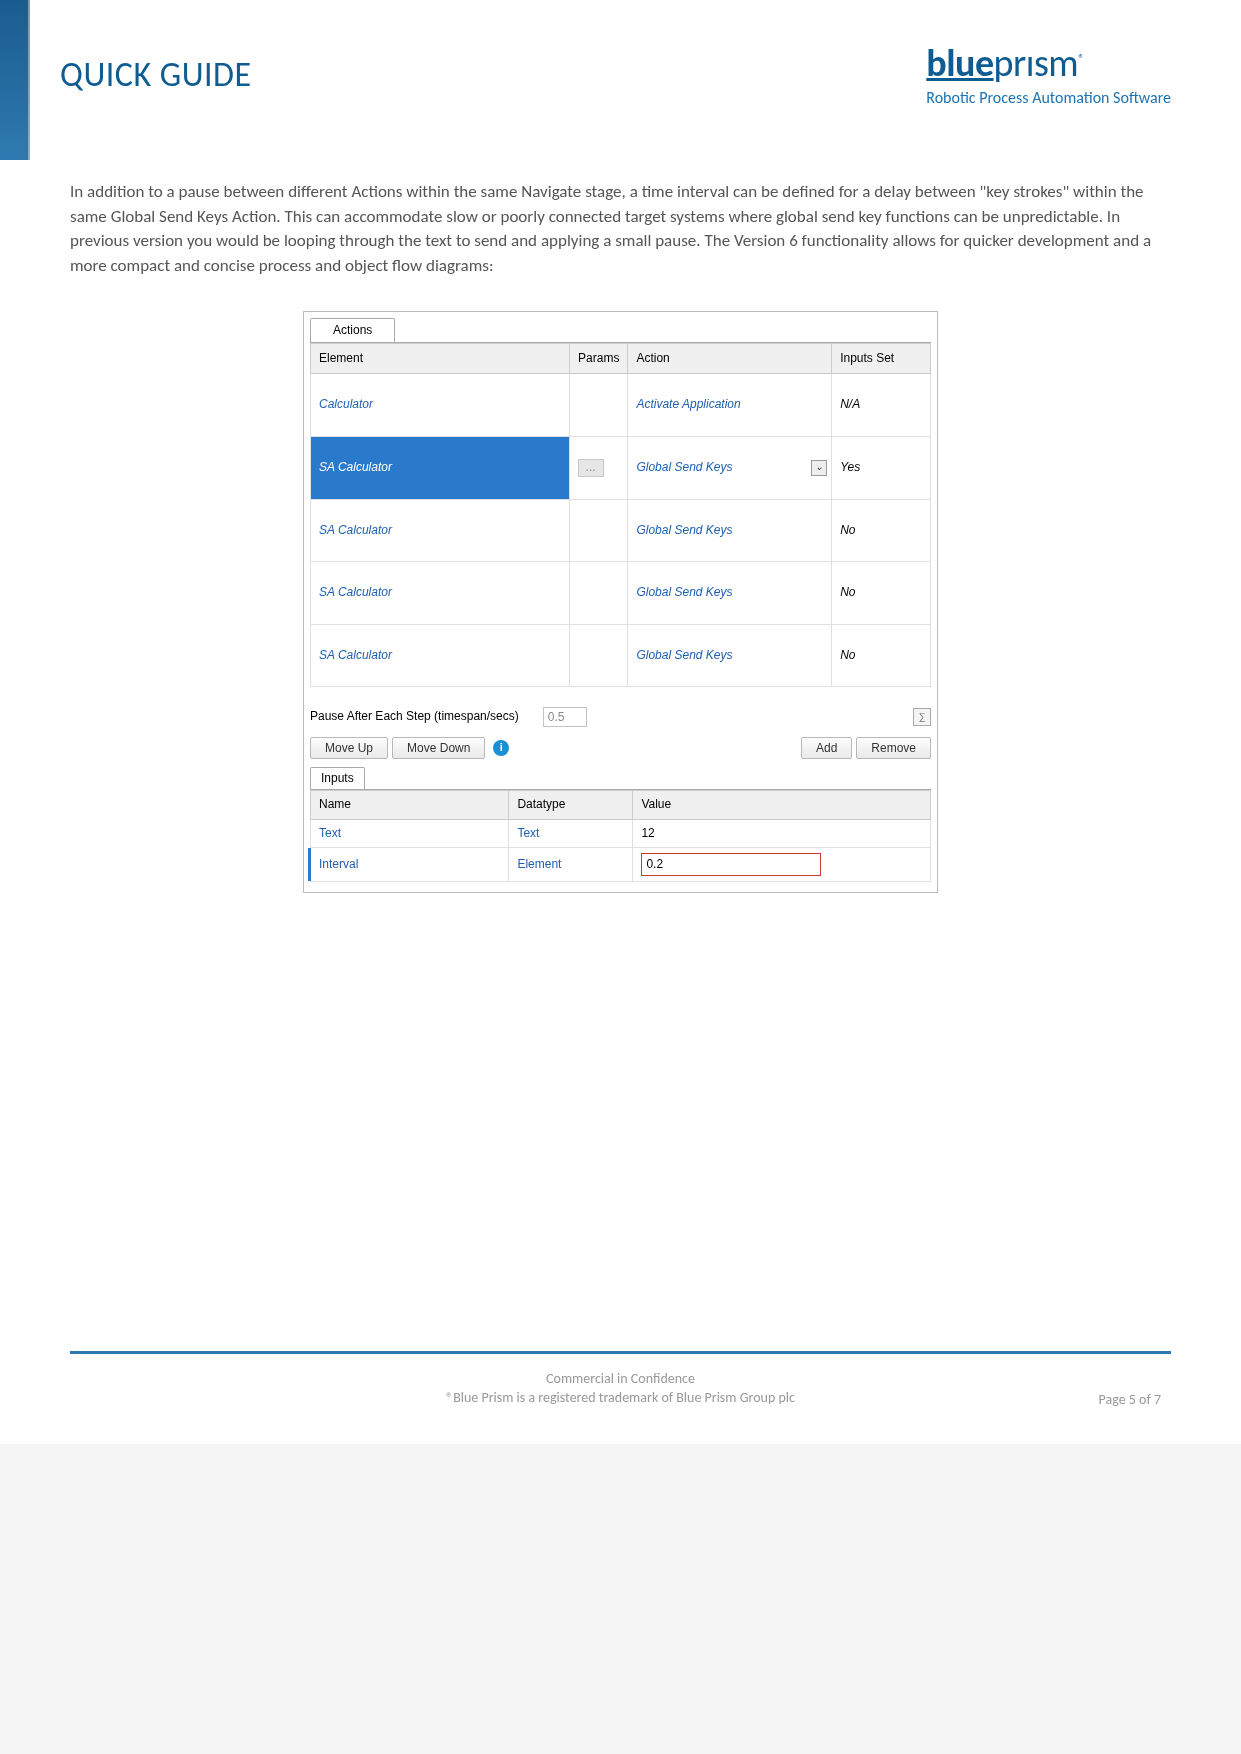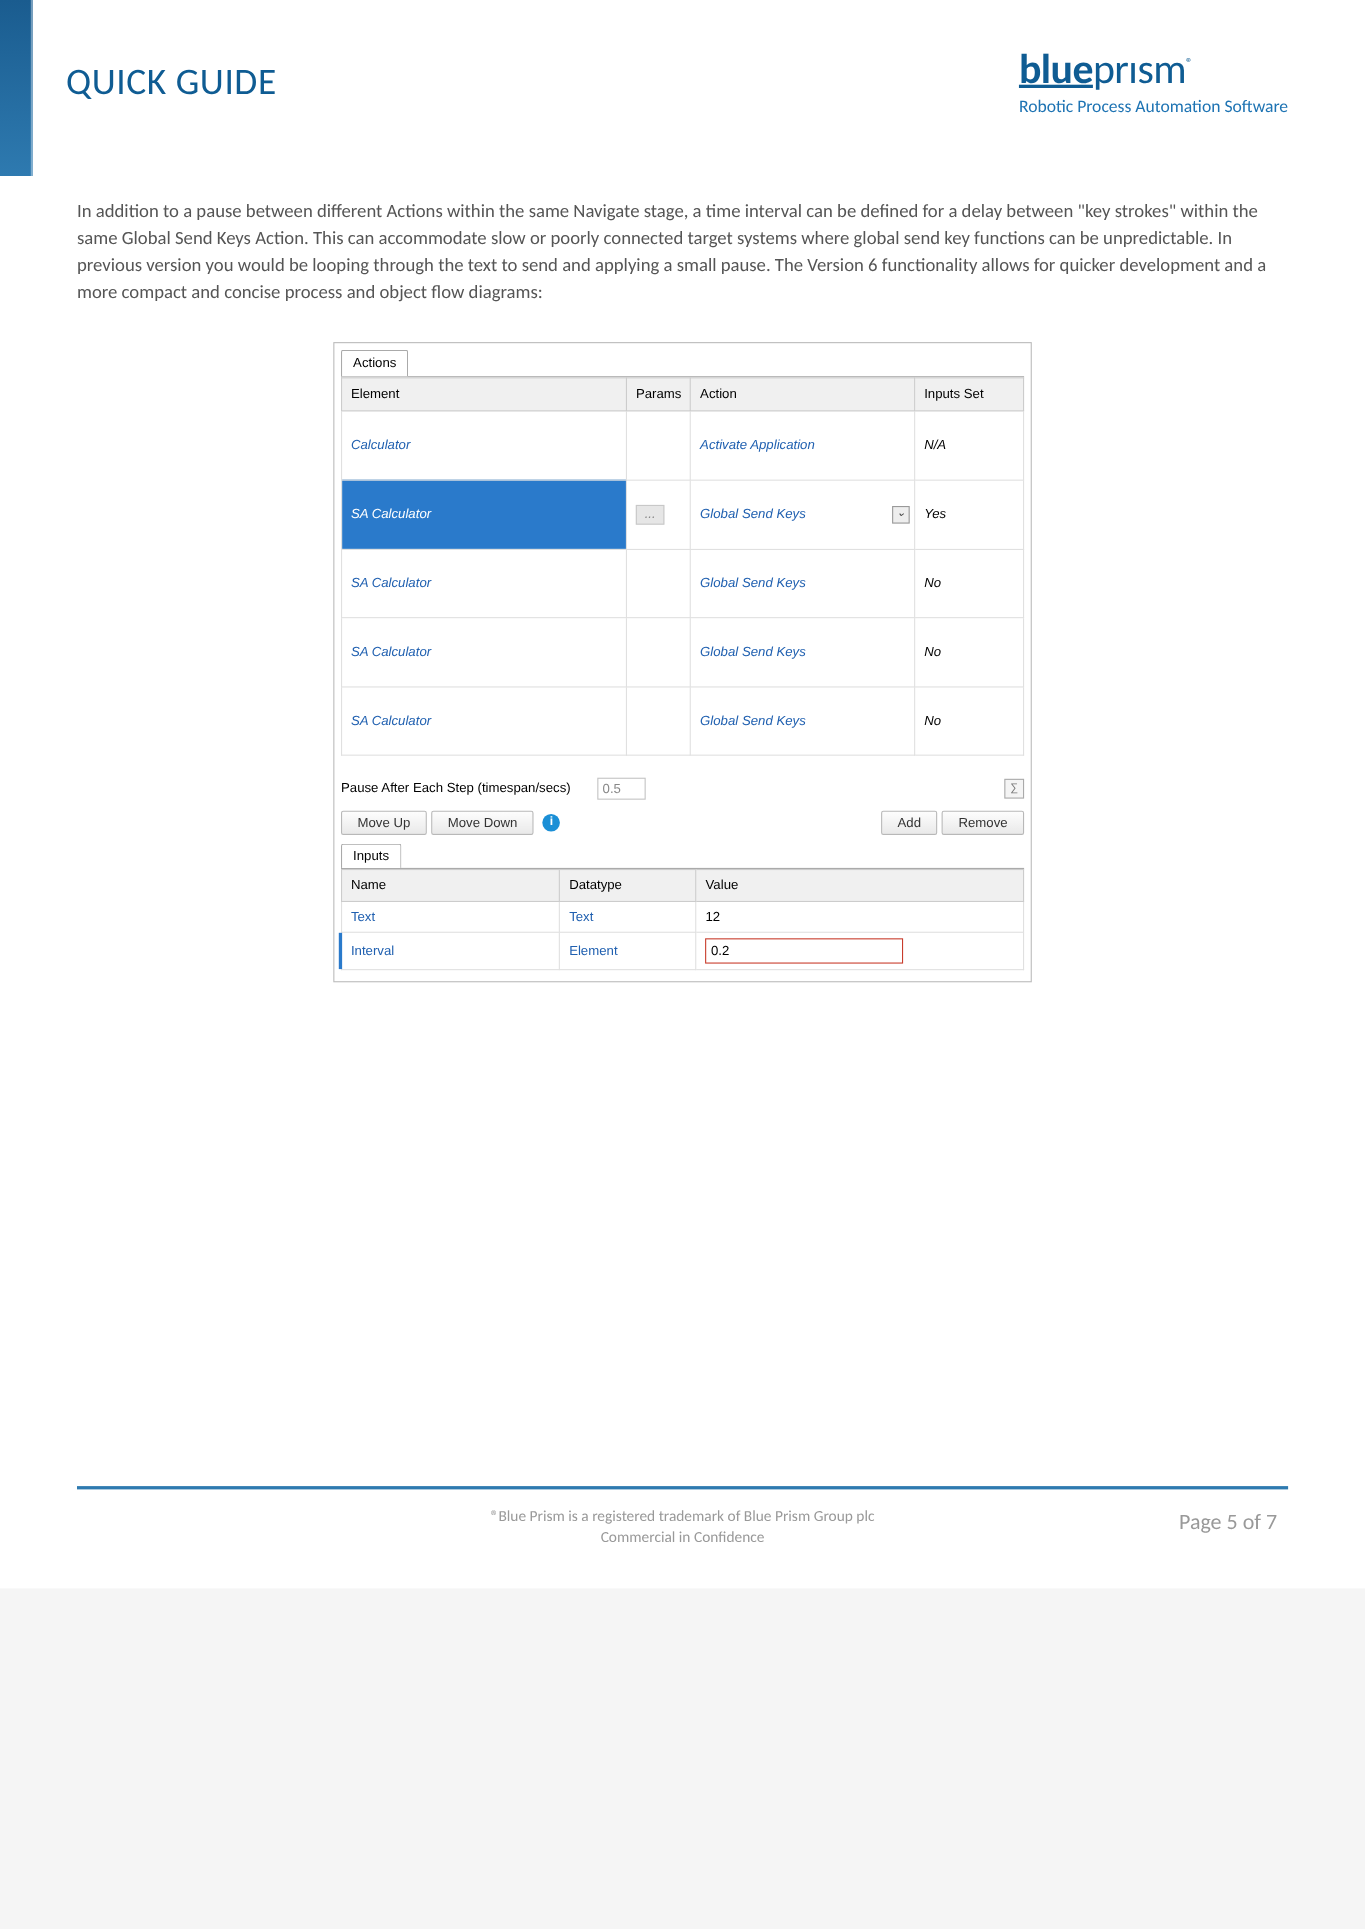--- a/index.html
+++ b/index.html
@@ -82,21 +82,21 @@
   }
   .tab-strip {
     display: flex;
     border-bottom: 1px solid #aaa;
     margin-bottom: 0;
   }
   .tab {
     border: 1px solid #aaa;
     border-bottom: none;
     background: #fff;
-    padding: 3px 10px;
+    padding: 3px 22px;
     margin-right: 2px;
     border-radius: 2px 2px 0 0;
     font-size: 12px;
   }
   .actions-table {
     width: 100%;
     border-collapse: collapse;
     margin-top: 0;
   }
   .actions-table th {
@@ -212,22 +212,22 @@
   }
   .footer-line {
     position:absolute; bottom:90px; left:70px; right:70px;
     border-top:3px solid #2e7ab0;
   }
   .footer-text {
     position:absolute; bottom:36px; left:0; right:0;
     text-align:center; color:#999; font-size:14px; line-height:1.4;
   }
   .page-num {
-    position:absolute; bottom:48px; right:80px;
-    color:#999; font-size:20px;
+    position:absolute; bottom:36px; right:80px;
+    color:#999; font-size:14px;
   }
 </style>
 </head>
 <body>
 
 <div class="page">
   <div class="header-band">
     <div class="header-left">
       <div class="blue-sliver"></div>
       <div class="quick-guide">QUICK GUIDE</div>
@@ -342,17 +342,17 @@
             </tr>
           </tbody>
         </table>
 
       </div>
     </div>
   </div>
 
   <div class="footer-line"></div>
   <div class="footer-text">
+    <div>Commercial in Confidence</div>
     <div>®Blue Prism is a registered trademark of Blue Prism Group plc</div>
-    <div>Commercial in Confidence</div>
   </div>
   <div class="page-num">Page 5 of 7</div>
 </div>
 
 </body></html>

